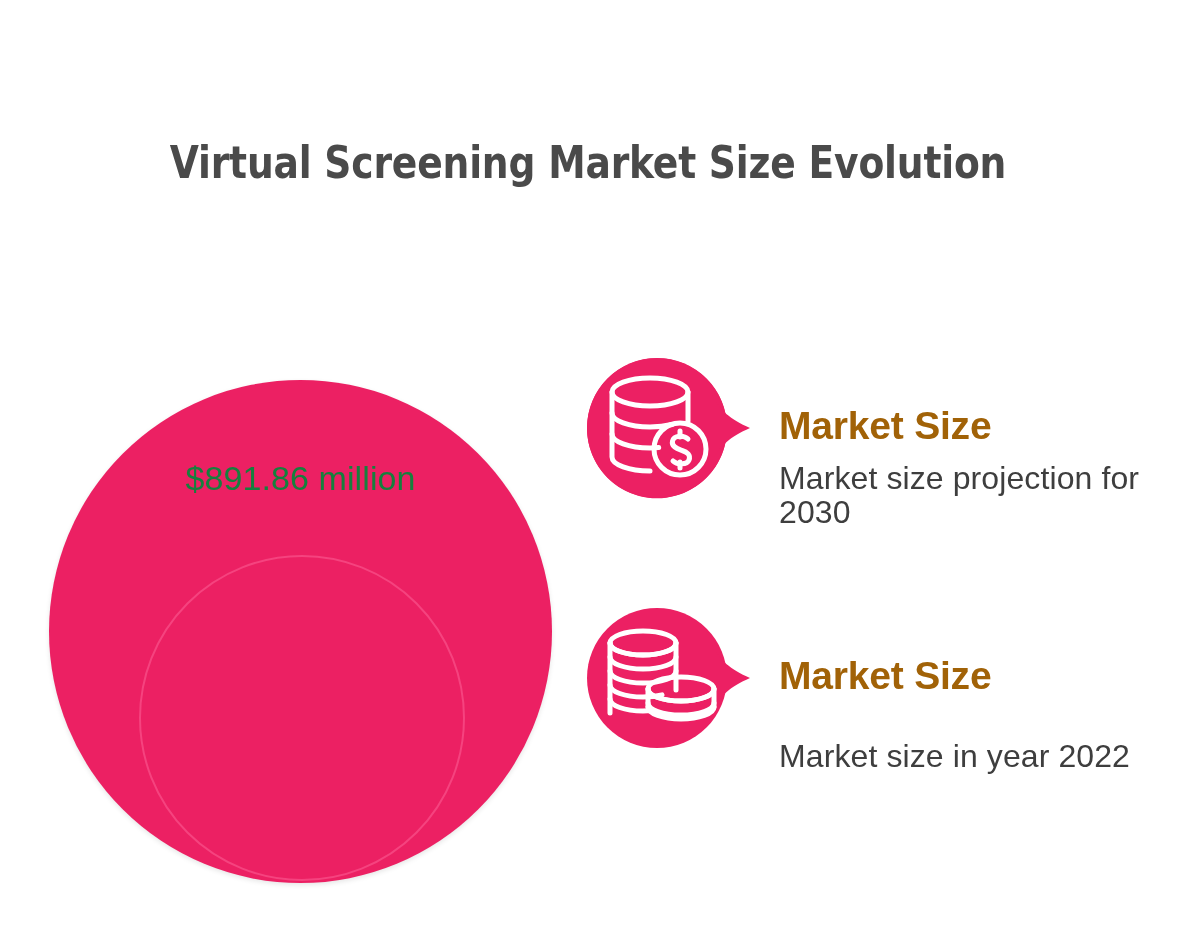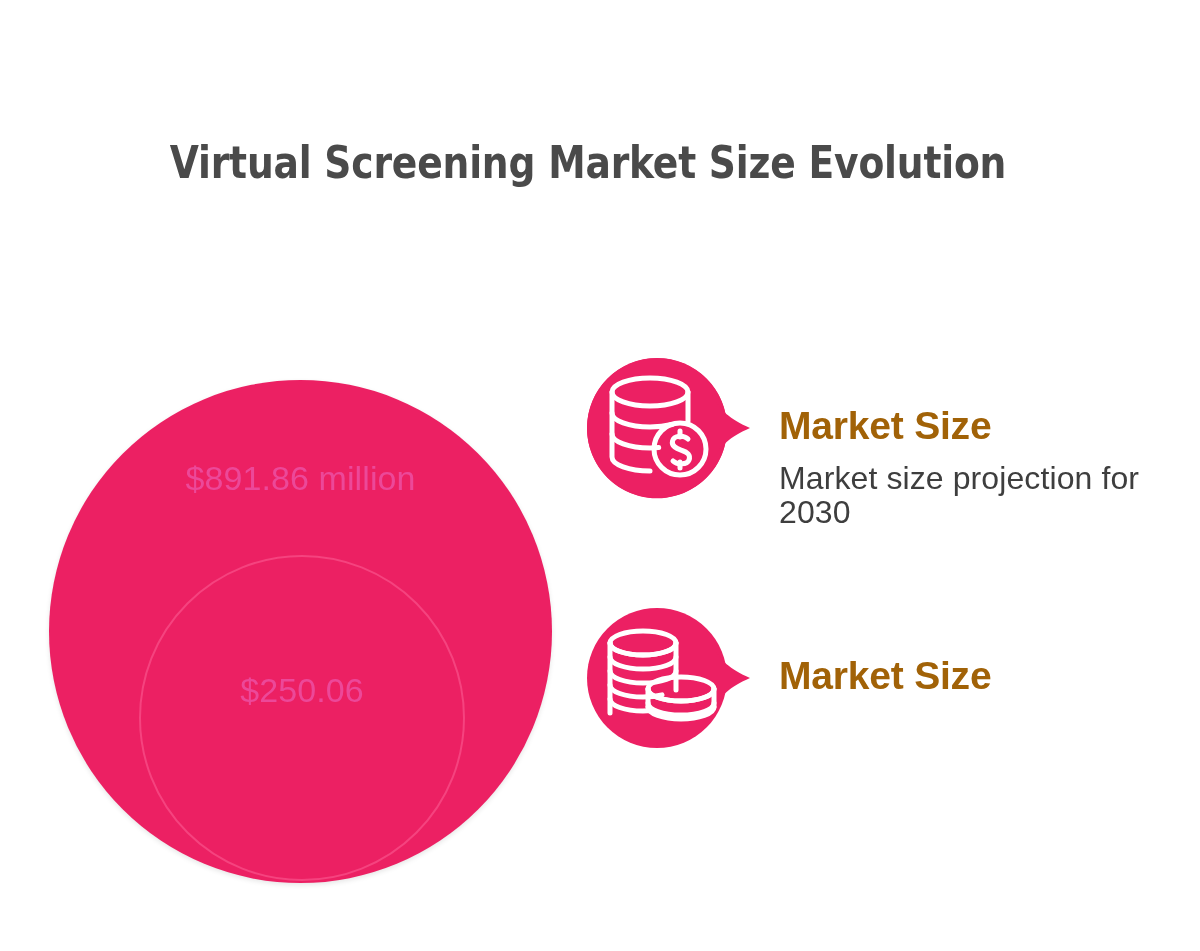--- a/index.html
+++ b/index.html
@@ -64,21 +64,21 @@
     width: 326px;
     height: 326px;
     border-radius: 50%;
     background: #ec2063;
     border: 2px solid #f4country;
     border: 2px solid #f5437f;
     box-sizing: border-box;
   }
   .bubble-label {
     position: absolute;
-    color: #ec4899;
+    color: #15803d;
     text-align: center;
     font-size: 34px;
     font-weight: normal;
     line-height: 44px;
     letter-spacing: 0.1px;
   }
   .bubble-label-outer {
     left: 49px;
     top: 428px;
     width: 503px;
@@ -154,21 +154,20 @@
 
   <div class="bubble-area">
 
     <div class="bubble-outer"></div>
 
     <div class="bubble-inner"></div>
 
     <div class="bubble-label bubble-label-outer">$891.86 million</div>
 
     <div class="bubble-label bubble-label-inner">
-      <div>$250.06</div>
     </div>
 
   </div>
 
   <div class="legend">
 
     <div class="legend-item legend-item-1">
 
       <div class="legend-bubble">
         <svg width="190" height="150" viewBox="0 0 190 150" xmlns="http://www.w3.org/2000/svg">
@@ -224,17 +223,18 @@
             <path d="M78 100 C 78 106.6, 92.8 112, 111 112 C 129.2 112, 144 106.6, 144 100"></path>
             <path d="M78 86 L78 104"></path>
             <path d="M144 86 L144 104"></path>
             <path d="M78 104 C 78 110.6, 92.8 116, 111 116 C 129.2 116, 144 110.6, 144 104"></path>
           </g>
         </svg>
       </div>
 
       <div class="legend-text">
         <p class="legend-heading">Market Size</p>
+        <p class="legend-desc">Market size in year 2022</p>
       </div>
     </div>
 
   </div>
 </div>
 
 </body></html>

